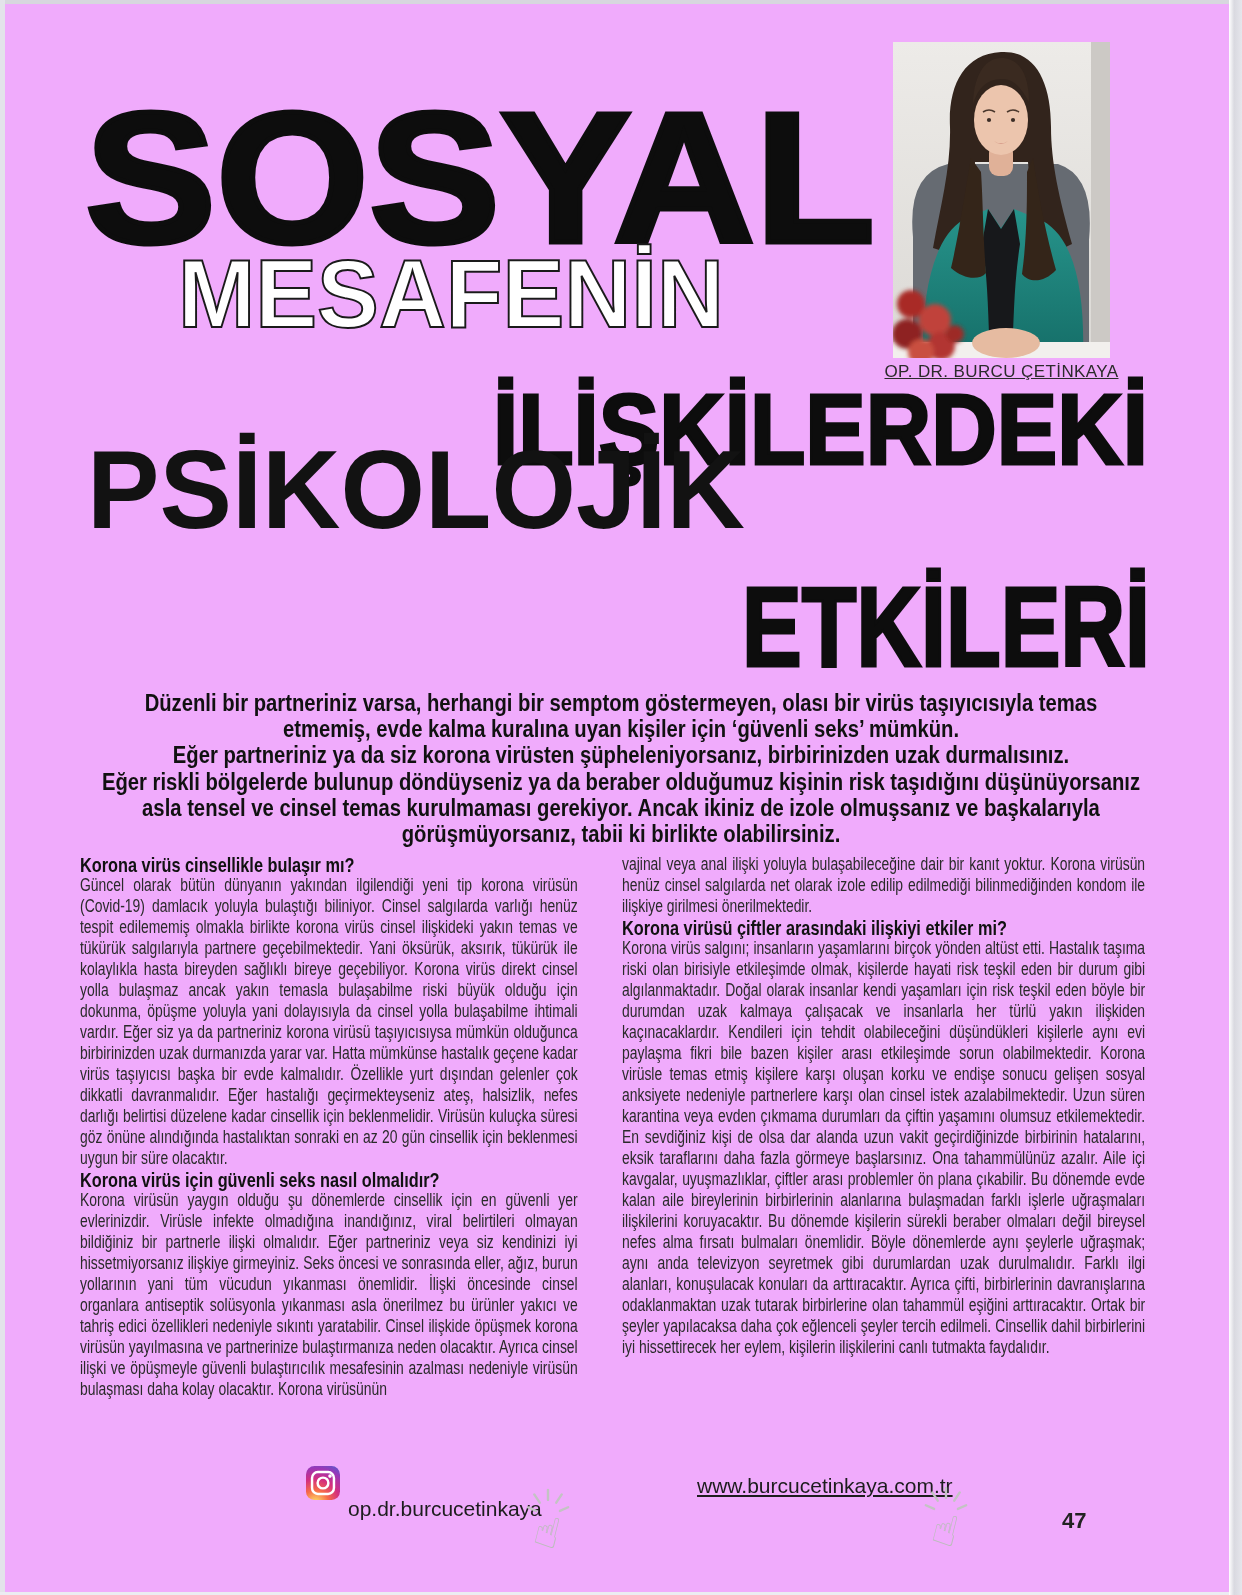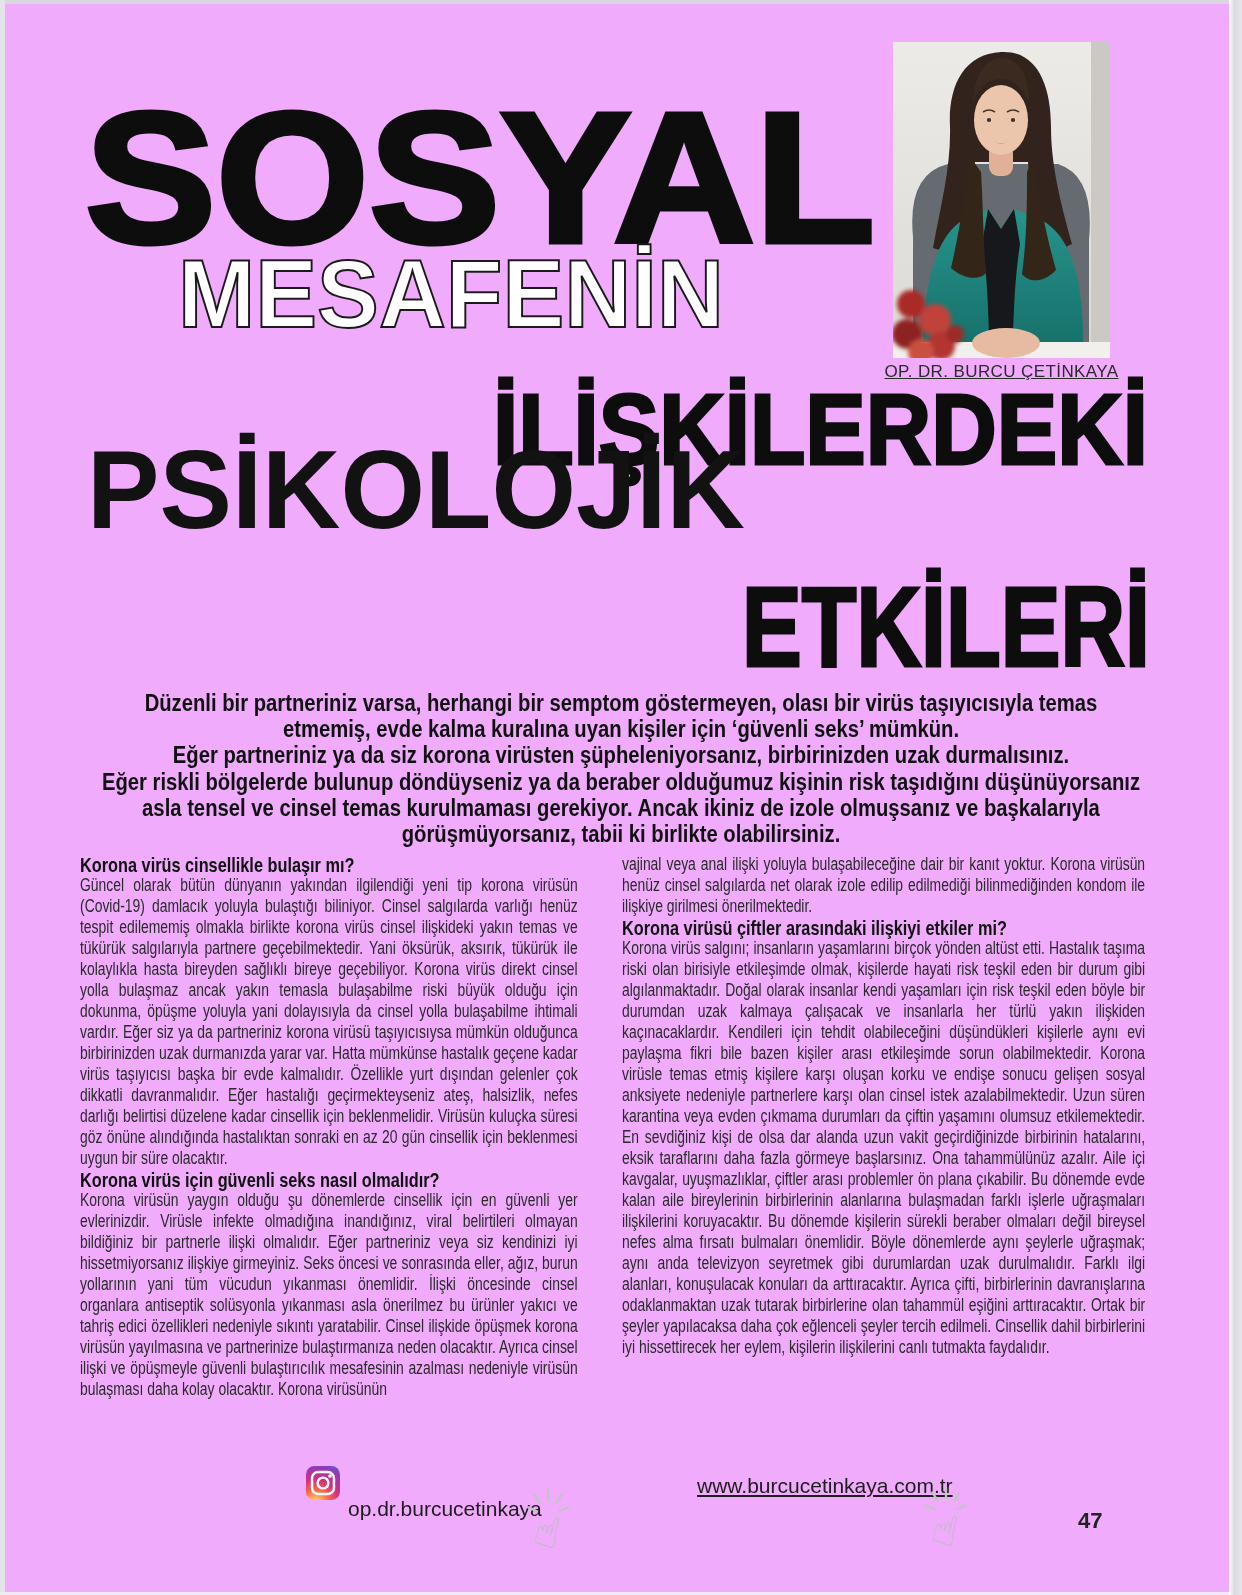--- a/index.html
+++ b/index.html
@@ -43,21 +43,21 @@
   .col h3{margin:0;font-size:20.5px;line-height:21px;font-weight:700;color:#111;}
   .col p{margin:0;}
 
   
   #ig-icon{position:absolute;left:306px;top:1466px;width:34px;height:34px;}
   #ig-handle{position:absolute;left:348px;top:1472px;font-size:21px;color:#1d1d1d;margin-top:25px;}
   #site-url{position:absolute;left:697px;top:1474px;font-size:21px;color:#1d1d1d;text-decoration:underline;}
   .cursor{position:absolute;width:56px;height:66px;}
   #cursor-1{left:520px;top:1488px;}
   #cursor-2{left:918px;top:1486px;}
-  #page-number{position:absolute;left:1062px;top:1508px;font-size:22px;font-weight:700;color:#222;margin-left:16px;}
+  #page-number{position:absolute;left:1062px;top:1508px;font-size:22px;font-weight:700;color:#222;}
 </style>
 </head>
 <body>
 
 <div id="page">
   <div class="edge-top"></div>
   <div class="edge-left"></div>
   <div class="edge-bottom"></div>
 
   <svg id="title-block" viewBox="0 0 1242 690">

